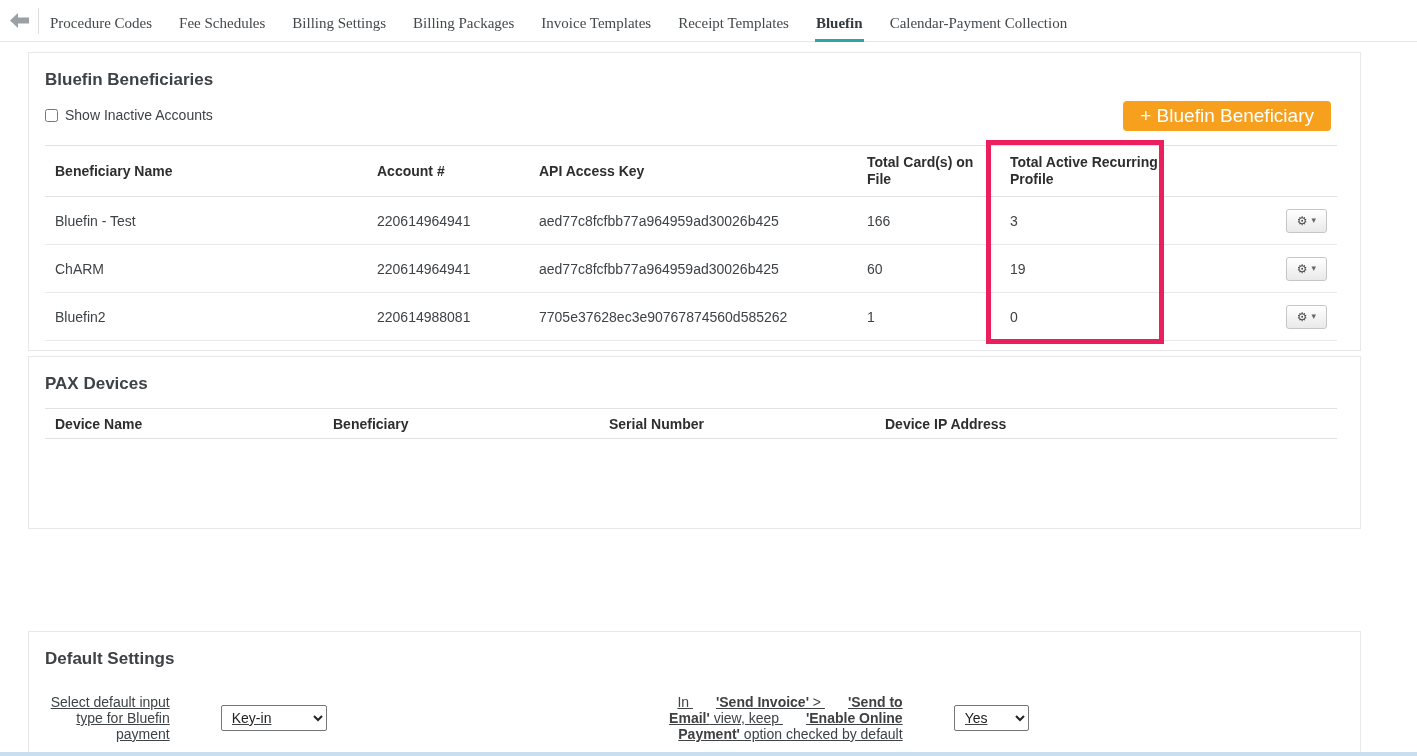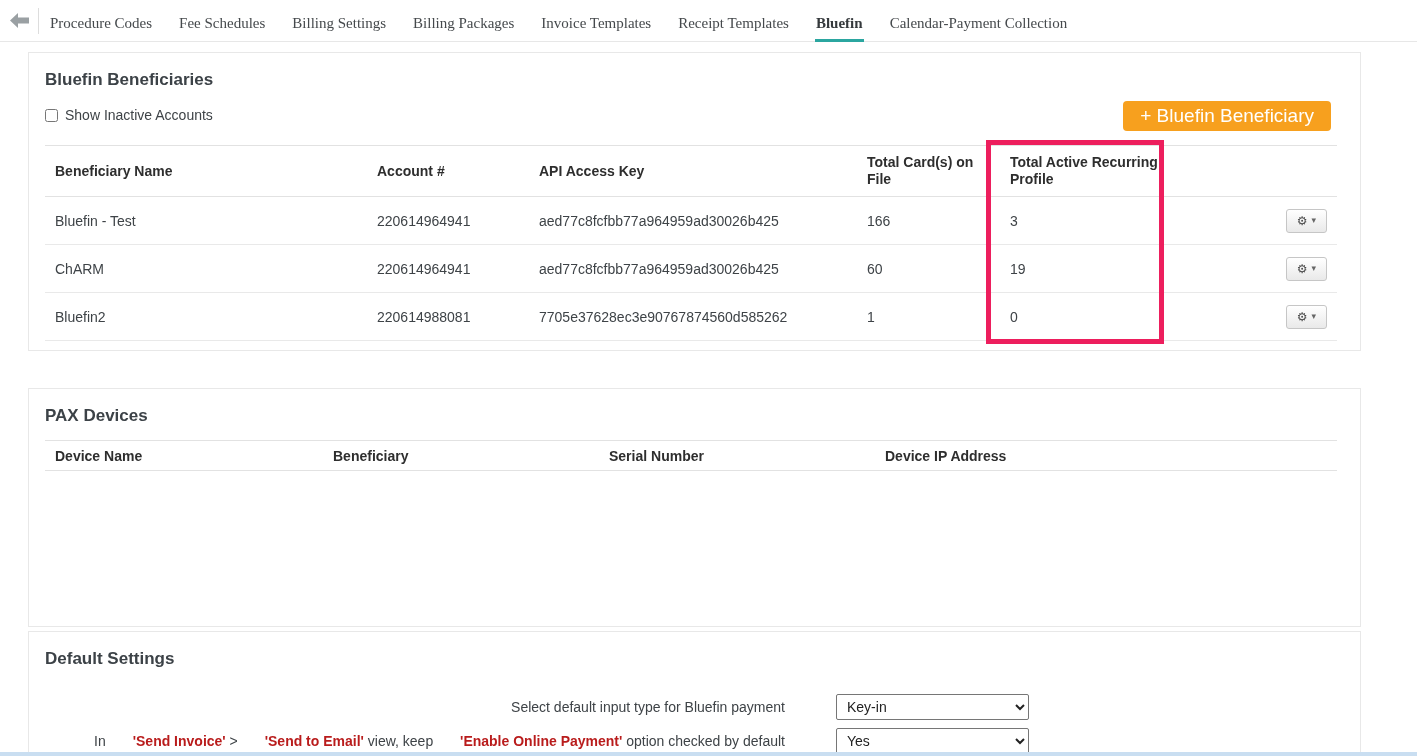--- a/index.html
+++ b/index.html
@@ -12,21 +12,21 @@
             border-bottom:1px solid #e7e7e7; display:flex; align-items:center;font-family:Liberation Serif, serif; }
   .back-btn { width:38px; height:42px; display:flex; align-items:center; justify-content:center; cursor:pointer; }
   .tab-divider { width:1px; height:26px; background:#ddd; margin-right:10px; }
   .tabs { display:flex; align-items:flex-end; height:42px; gap:25px; padding-left:0; }
   .tab { font-size:15px; color:#45494c; padding:12px 1px 10px; cursor:pointer; white-space:nowrap; }
   .tab.active { font-weight:bold; color:#35393c; border-bottom:3px solid #2BA6A0; padding-bottom:7px; }
 
   
   .panel { position:absolute; left:28px; width:1333px; background:#fff; border:1px solid #e8e8e8; }
   #panel-beneficiaries { top:52px;  height:299px; }
-  #panel-pax           { top:388px; height:239px; }
+  #panel-pax           { top:356px; height:173px; }
   #panel-defaults      { top:631px; height:200px; }
   .panel-title { font-size:17px; color:#3c4247; padding:16px 0 0 16px; line-height:22px;font-weight:bold; }
 
   
   .controls-row { display:flex; align-items:flex-start; justify-content:space-between;
                   margin:10px 29px 0 16px; height:32px; }
   .checkbox-group { display:flex; align-items:center; gap:7px; padding-top:6px; }
   .checkbox-group input { width:13px; height:13px; }
   .checkbox-group label { font-size:14px; color:#3e4347; }
   .btn-orange { background:#F7A01E; color:#fff; font-size:19px; font-family:"Liberation Sans",sans-serif;
@@ -52,25 +52,25 @@
 
   
   .pax-btn-row { display:flex; justify-content:flex-end; margin:20px 29px 0 16px; }
   .ptable { margin:13px 23px 0 16px; }
   .prow { display:grid; grid-template-columns:278px 276px 276px 1fr; align-items:center; }
   .prow > div { padding-left:10px; font-size:14px; }
   .phead { border-top:1px solid #e2e2e2; border-bottom:1px solid #e2e2e2; height:31px; }
   .phead > div { font-weight:bold; color:#2e2e2e; }
 
   
-  .settings { margin-top:24px; display:flex; flex-direction:column; gap:8px; }
+  .settings { margin-top:24px; display:flex; flex-direction:row; gap:8px;text-decoration:underline; }
   .setting-row { display:flex; align-items:center; justify-content:flex-end;
                  padding-right:331px; gap:51px; min-height:26px; }
   .setting-label { font-size:14px; color:#3e4347; text-align:right; }
-  .setting-label b { color:#b91c1c;margin-left:23px; }
+  .setting-label b { color:#404040;margin-left:23px; }
   .setting-select { width:193px; height:26px; font-size:14px; font-family:"Liberation Sans",sans-serif;
                     border:1px solid #767676; border-radius:2px; background:#fff; color:#222; padding:0 6px; }
 
   .bottom-strip { position:absolute; left:0; bottom:0; width:1417px; height:4px; background:#c9def1; }
 </style>
 </head>
 <body>
 
 <div id="screen">
 

